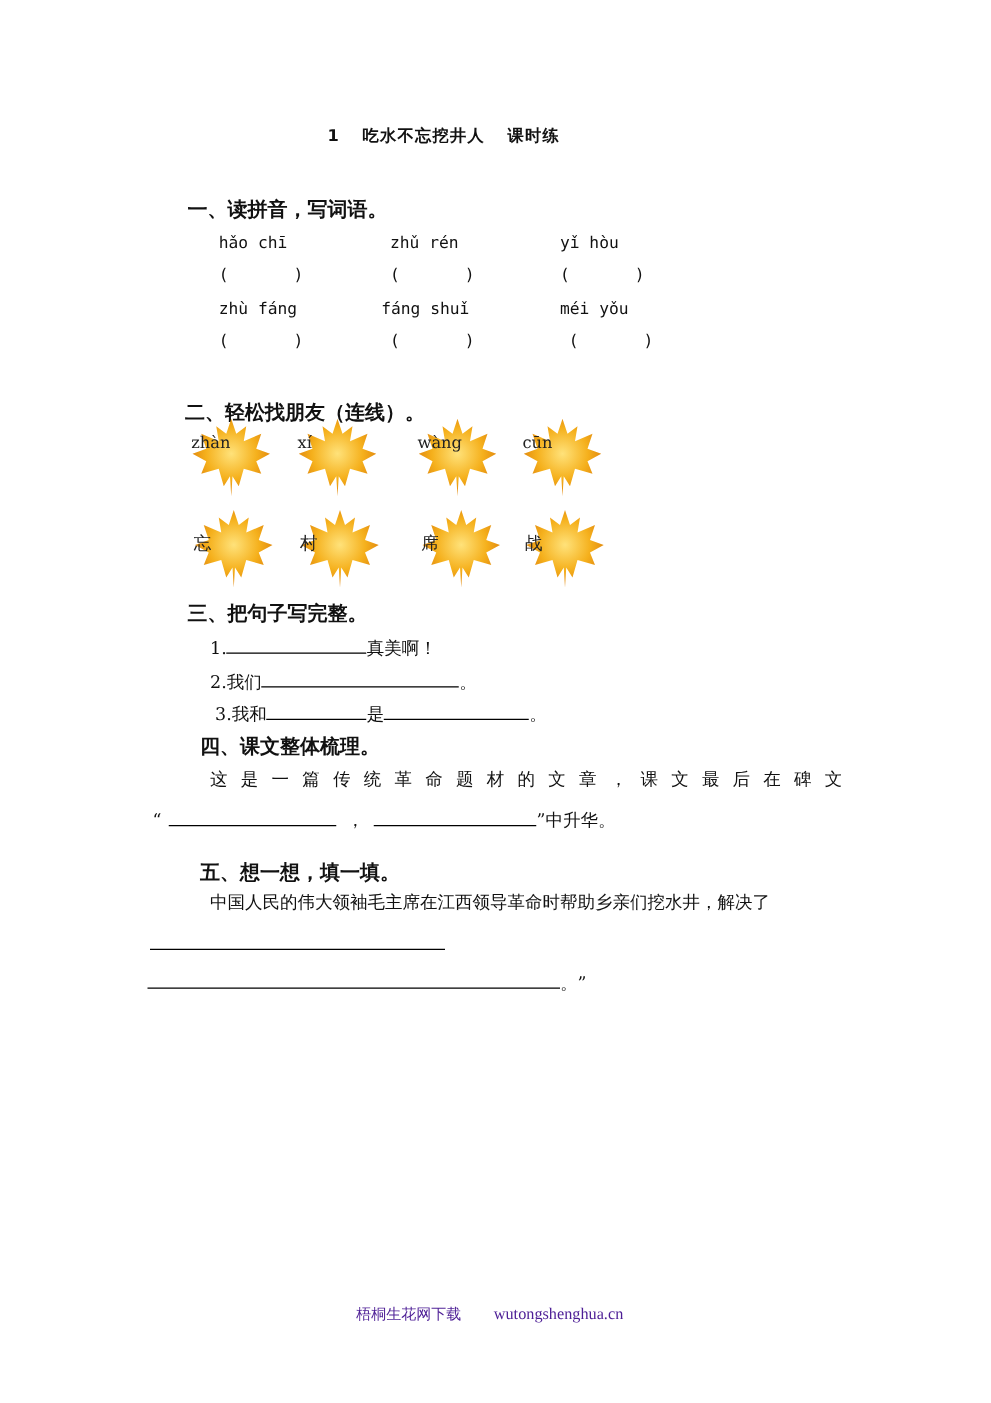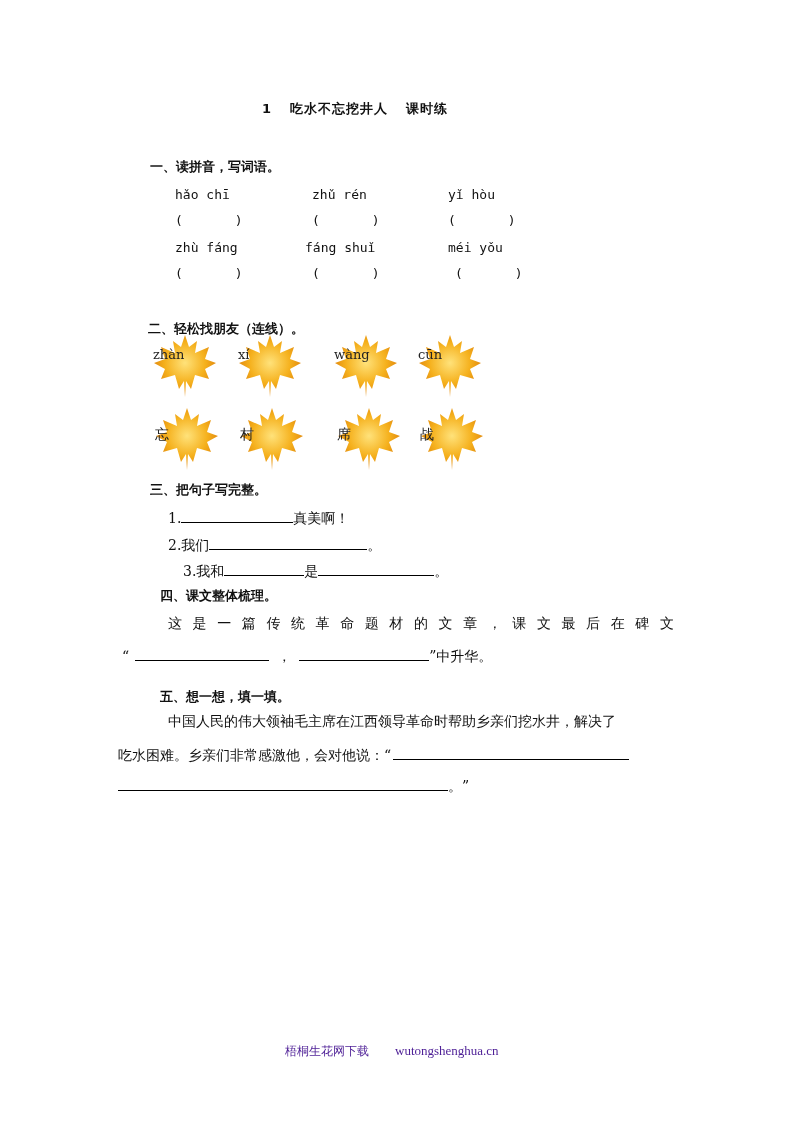--- a/index.html
+++ b/index.html
@@ -2,21 +2,21 @@
 <html><head>
 <meta charset="utf-8">
 <style>
   html, body { margin: 0; padding: 0; background: #ffffff; }
   body { width: 793px; height: 1122px; position: relative; overflow: hidden;
          font-family: "DejaVu Serif", "Liberation Serif", serif; color: #111; }
   .abs { position: absolute; white-space: nowrap; }
   .title { font-family: "DejaVu Sans", sans-serif; font-weight: bold; font-size: 13px; top: 100px; left: 262px; letter-spacing: 1px; }
   .title .num { margin-right: 18px; }
   .title .sub { margin-left: 18px; }
-  .sec { font-family: "DejaVu Sans", sans-serif; font-weight: bold; font-size: 13px; }
+  .sec { font-family: "DejaVu Sans", sans-serif; font-weight: bold; font-size: 16px; }
   .py { font-family: "DejaVu Sans Mono", "Liberation Mono", monospace; font-size: 13px; }
   .paren { font-family: "DejaVu Sans Mono", monospace; font-size: 13px; }
   .body { font-size: 14px; }
   .blank { display: inline-block; border-bottom: 1px solid #000; height: 14px; vertical-align: baseline; }
   .leaf { position: absolute; width: 64px; height: 66px; }
   .leaf svg { position: absolute; left: 0; top: 0; }
   .leaf .lbl { position: absolute; left: 0; width: 64px; top: 14px; text-align: left;
                font-size: 13px; font-family: "DejaVu Serif", serif; color: #222; }
   .leaf.char .lbl { top: 20px; font-size: 14px; }
   .footer { font-size: 12px; top: 1043px; left: 285px; color: #4c1d95; }
@@ -107,21 +107,21 @@
   <span class="lbl">战</span>
 </div>
 
 <div class="abs sec" style="top:481px;left:150px;">三、把句子写完整。</div>
 <div class="abs body" style="top:508px;left:168px;">
   <span>1.</span><span class="blank" style="width:112px;"></span><span>真美啊！</span>
 </div>
 <div class="abs body" style="top:535px;left:168px;">
   <span>2.我们</span><span class="blank" style="width:158px;"></span><span>。</span>
 </div>
-<div class="abs body" style="top:561px;left:183px;">
+<div class="abs body" style="top:561px;left:172px;">
   <span>3.我和</span><span class="blank" style="width:80px;"></span><span>是</span><span class="blank" style="width:116px;"></span><span>。</span>
 </div>
 
 <div class="abs sec" style="top:587px;left:160px;">四、课文整体梳理。</div>
 <div class="abs body justify" style="top:615px;left:168px;">
   <span>这</span>
     <span>是</span>
     <span>一</span>
     <span>篇</span>
     <span>传</span>
@@ -142,21 +142,21 @@
     <span>碑</span>
     <span>文</span>
 </div>
 <div class="abs body" style="top:646px;left:122px;">
   <span>“</span><span class="blank" style="width:134px;margin-left:6px;"></span><span style="margin:0 8px;">，</span><span class="blank" style="width:130px;"></span><span>”中升华。</span>
 </div>
 
 <div class="abs sec" style="top:688px;left:160px;">五、想一想，填一填。</div>
 <div class="abs body" style="top:713px;left:168px;">中国人民的伟大领袖毛主席在江西领导革命时帮助乡亲们挖水井，解决了</div>
 <div class="abs body" style="top:745px;left:118px;">
-  <span>吃水困难。乡亲们非常感激他，会对他说：“</span><span class="blank" style="width:236px;margin-left:2px;"></span>
+  <span class="blank" style="width:236px;margin-left:2px;"></span>
 </div>
 <div class="abs body" style="top:776px;left:118px;">
   <span class="blank" style="width:330px;"></span><span>。”</span>
 </div>
 
 <div class="abs footer">
   <span>梧桐生花网下载</span><span class="url">wutongshenghua.cn</span>
 </div>
 
 </body></html>

